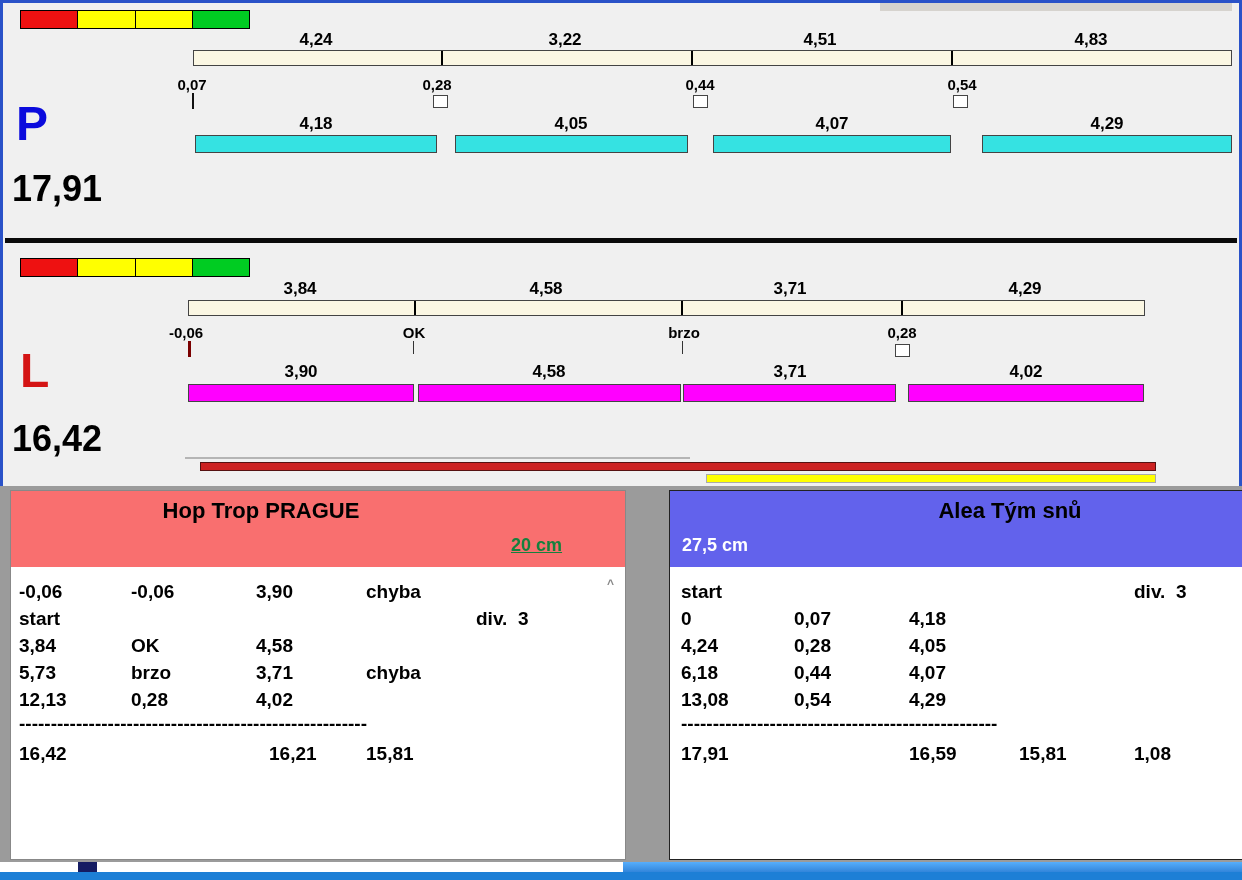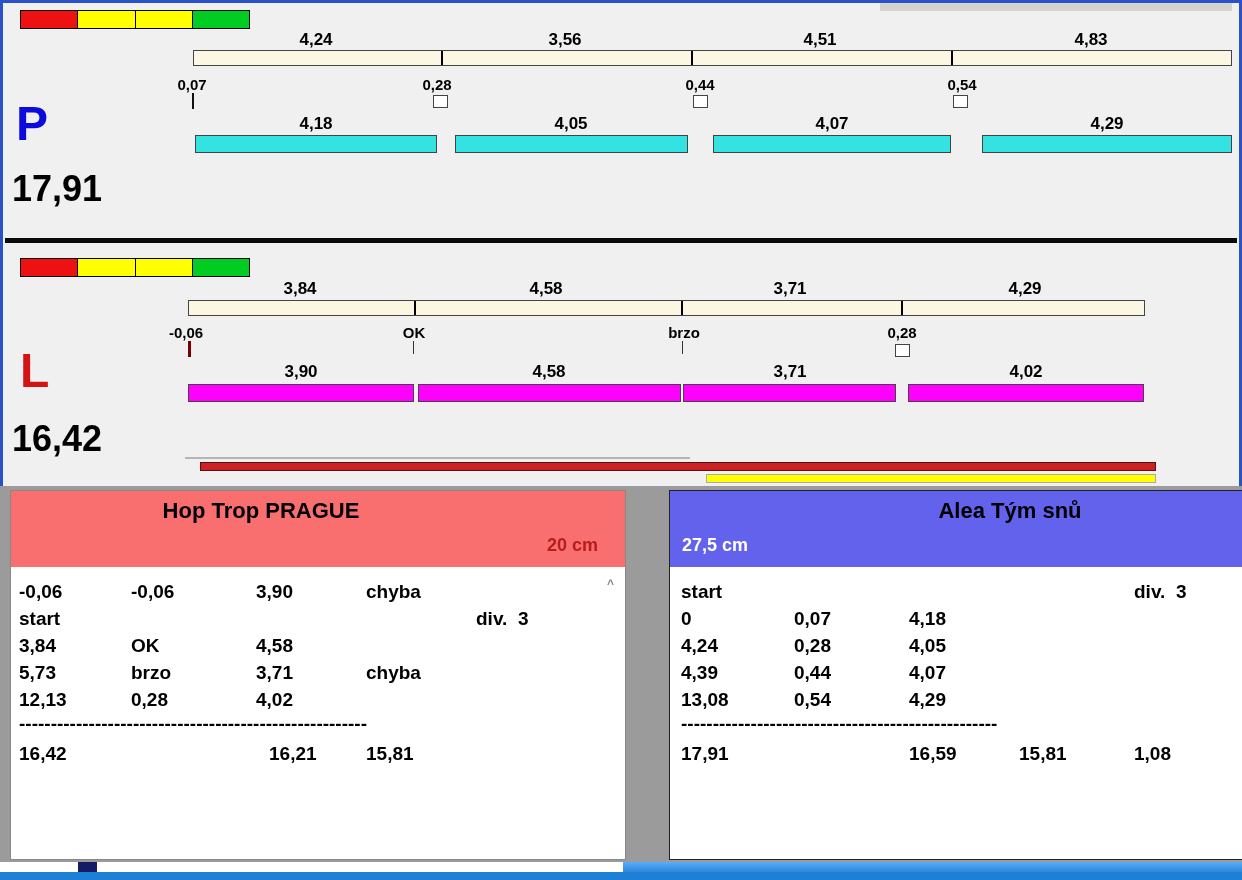--- a/index.html
+++ b/index.html
@@ -55,21 +55,21 @@
   <div class="sliver-gray"></div>
 
   <div class="traffic" style="left:20px;top:10px;">
     <div class="seg-red"></div>
     <div class="seg-yellow"></div>
     <div class="seg-yellow"></div>
     <div class="seg-green"></div>
   </div>
 
   <span class="t c f17" style="left:316px;top:30px;">4,24</span>
-  <span class="t c f17" style="left:565px;top:30px;">3,56</span>
+  <span class="t c f17" style="left:565px;top:30px;">3,22</span>
   <span class="t c f17" style="left:820px;top:30px;">4,51</span>
   <span class="t c f17" style="left:1091px;top:30px;">4,83</span>
 
   <div class="bar cream" style="left:193px;top:50px;width:1039px;height:16px;">
     <i class="tick" style="left:247px;"></i>
     <i class="tick" style="left:497px;"></i>
     <i class="tick" style="left:757px;"></i>
   </div>
 
   <span class="t c f15" style="left:192px;top:76px;">0,07</span>
@@ -143,21 +143,21 @@
   <div class="vmark" style="left:185px;top:457px;width:505px;height:2px;background:#b5b5b5;"></div>
   <div class="redbar"></div>
   <div class="yellowbar"></div>
 
   <div class="grayband"></div>
 
   <div class="panel panel-left">
     <div class="hdr hdr-red"></div>
     <span class="t f22" style="left:0;top:7px;width:500px;text-align:center;">Hop Trop PRAGUE</span>
     <div class="subhdr hdr-red"></div>
-    <span class="t f18" style="left:536px;top:44px;color:#b91c1c;">20 cm</span>
+    <span class="t f18" style="left:500px;top:44px;color:#15803d;text-decoration:underline;">20 cm</span>
 
     <span class="cell" style="left:8px;top:90px;">-0,06</span>
     <span class="cell" style="left:120px;top:90px;">-0,06</span>
     <span class="cell" style="left:245px;top:90px;">3,90</span>
     <span class="cell" style="left:355px;top:90px;">chyba</span>
 
     <span class="cell" style="left:8px;top:117px;">start</span>
     <span class="cell" style="left:465px;top:117px;">div.  3</span>
 
     <span class="cell" style="left:8px;top:144px;">3,84</span>
@@ -192,21 +192,21 @@
     <span class="cell" style="left:464px;top:90px;">div.  3</span>
 
     <span class="cell" style="left:11px;top:117px;">0</span>
     <span class="cell" style="left:124px;top:117px;">0,07</span>
     <span class="cell" style="left:239px;top:117px;">4,18</span>
 
     <span class="cell" style="left:11px;top:144px;">4,24</span>
     <span class="cell" style="left:124px;top:144px;">0,28</span>
     <span class="cell" style="left:239px;top:144px;">4,05</span>
 
-    <span class="cell" style="left:11px;top:171px;">4,39</span>
+    <span class="cell" style="left:11px;top:171px;">6,18</span>
     <span class="cell" style="left:124px;top:171px;">0,44</span>
     <span class="cell" style="left:239px;top:171px;">4,07</span>
 
     <span class="cell" style="left:11px;top:198px;">13,08</span>
     <span class="cell" style="left:124px;top:198px;">0,54</span>
     <span class="cell" style="left:239px;top:198px;">4,29</span>
 
     <span class="cell" style="left:11px;top:222px;">--------------------------------------------------</span>
 
     <span class="cell" style="left:11px;top:252px;">17,91</span>

